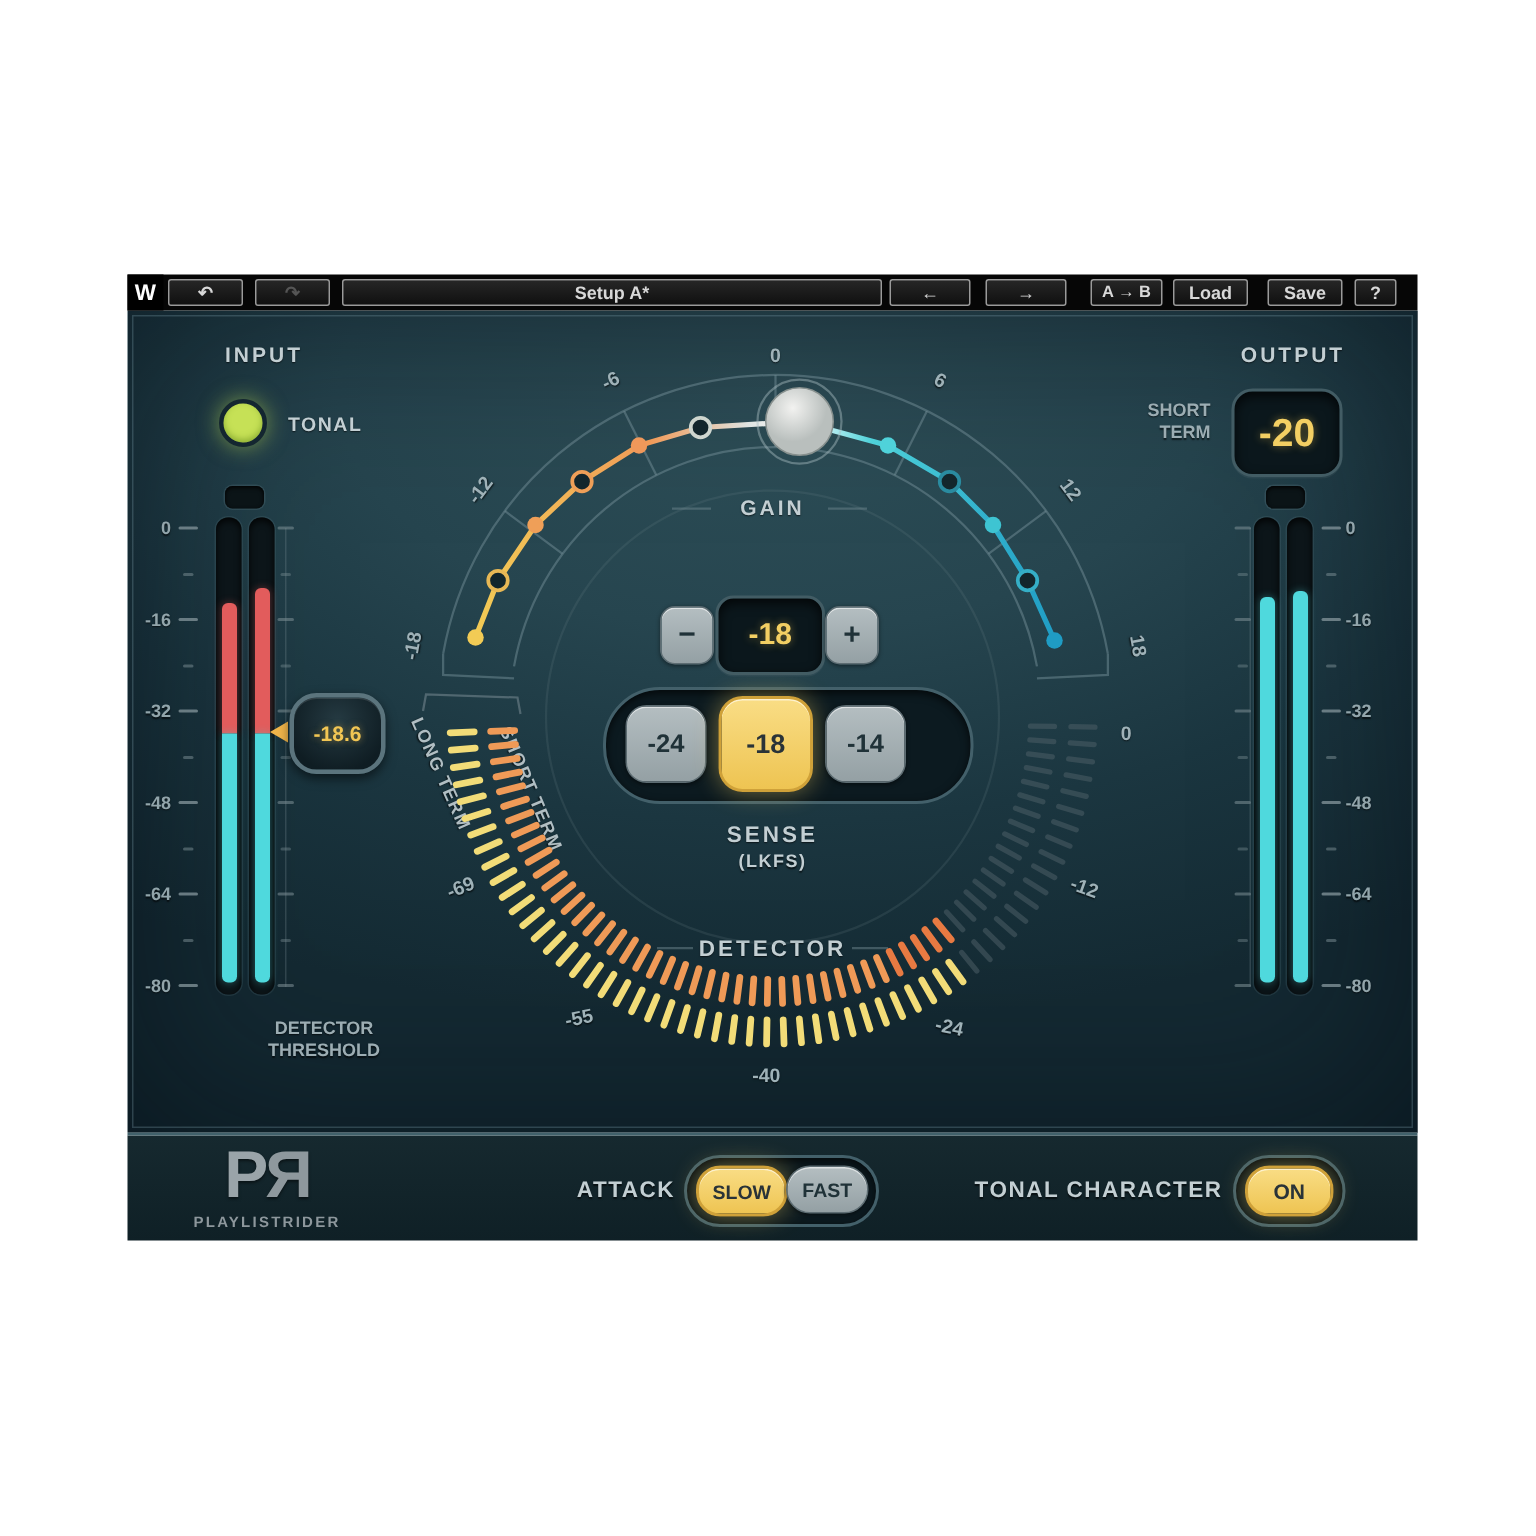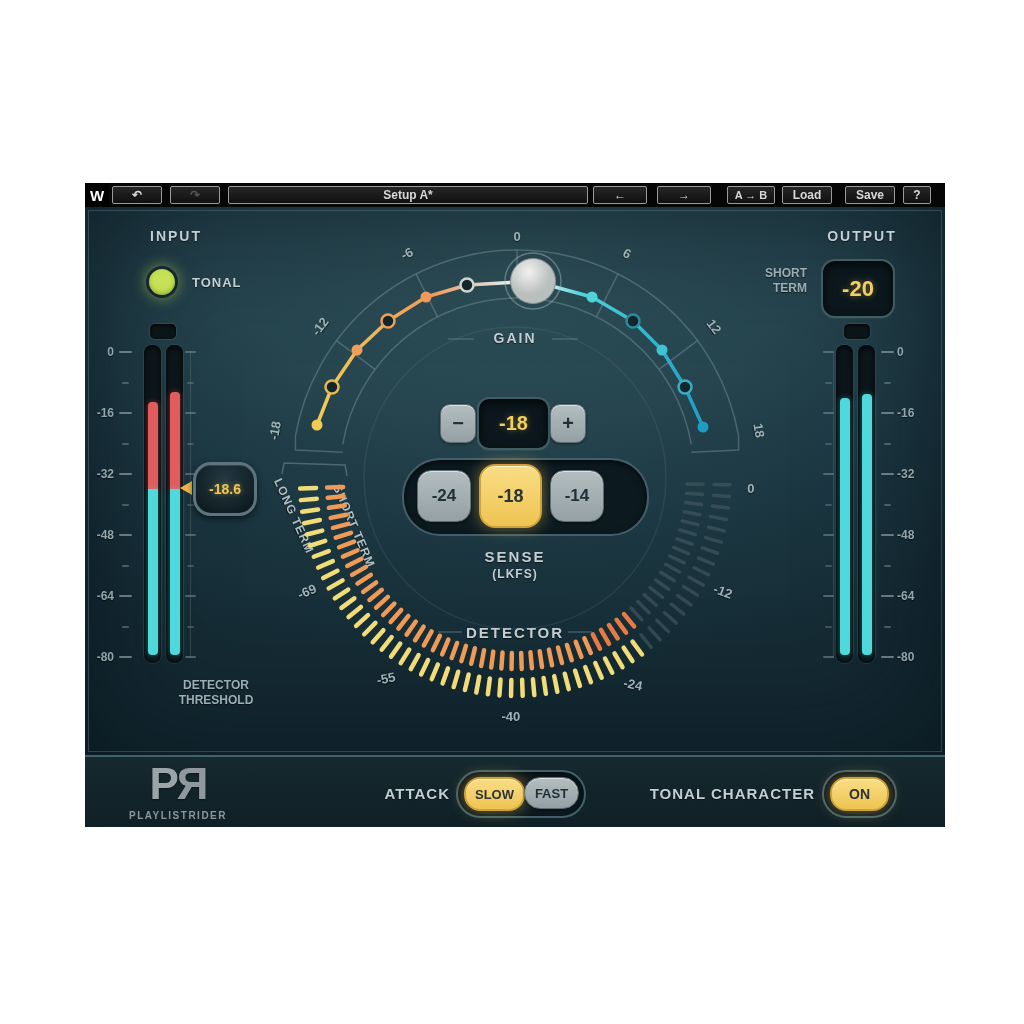--- a/index.html
+++ b/index.html
@@ -341,21 +341,21 @@
   <div class="abs dim-label" style="left:146px;top:678px;width:140px;text-align:center;line-height:15px;">
     <div>DETECTOR</div>
       <div>THRESHOLD</div>
   </div>
 
   <div class="abs h-label" style="left:812px;top:228px;width:100px;text-align:center;">OUTPUT</div>
   <div class="abs dim-label" style="left:747px;top:266px;width:60px;text-align:right;line-height:15px;">
     <div>SHORT</div>
       <div>TERM</div>
   </div>
-  <div class="display ctl" style="left:821px;top:259px;width:70px;height:55px;border-radius:14px;font-size:22px;">-20</div>
+  <div class="display ctl" style="left:821px;top:259px;width:70px;height:55px;border-radius:14px;font-size:26px;">-20</div>
 
   <div class="abs h-label" style="left:463px;top:330px;width:104px;">GAIN</div>
   <div class="btn3d ctl" style="left:440px;top:404px;width:34px;height:37px;font-size:20px;">
       <span>−</span>
     </div>
   <div class="display ctl" style="left:477px;top:397px;width:69px;height:49px;font-size:20px;">-18</div>
   <div class="btn3d ctl" style="left:550px;top:404px;width:34px;height:37px;font-size:20px;">
       <span>+</span>
     </div>
 

